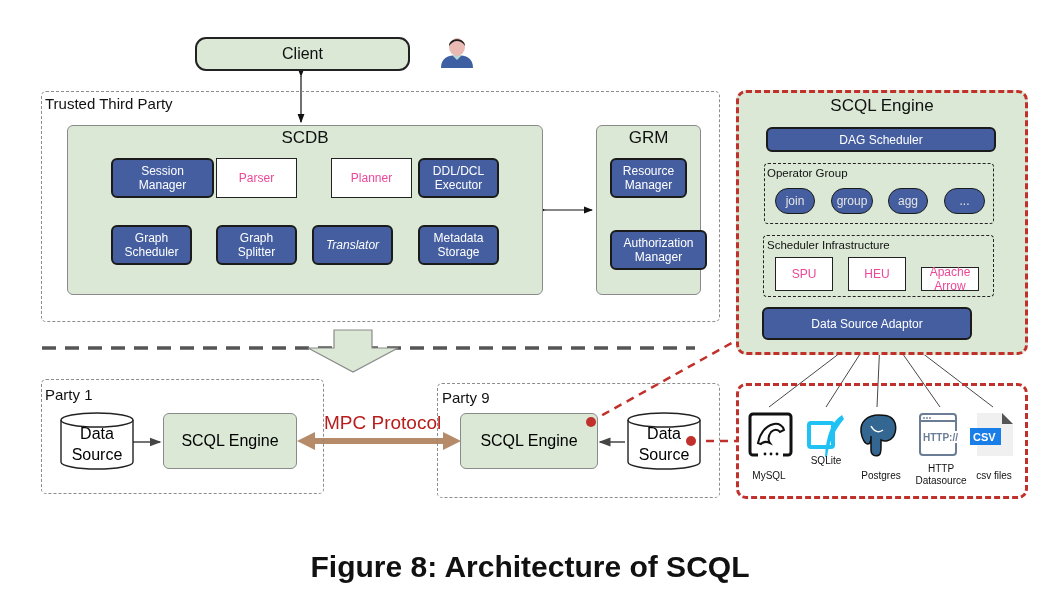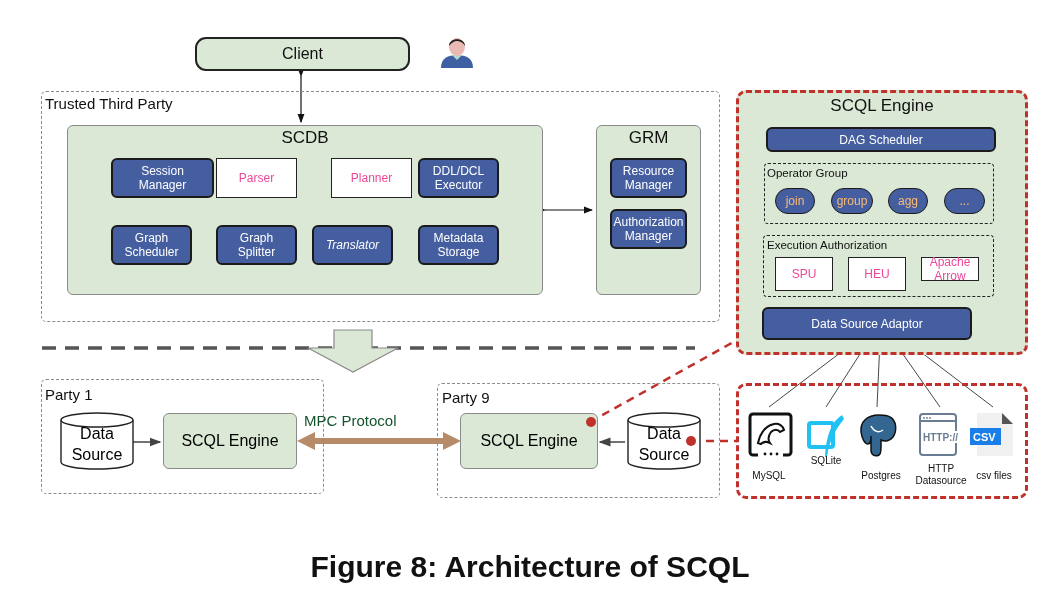--- a/index.html
+++ b/index.html
@@ -1,21 +1,21 @@
 <!DOCTYPE html>
 <html><head>
 <meta charset="utf-8">
 <style>
   html, body { margin:0; padding:0; background:#ffffff; }
   body { width:1060px; height:614px; position:relative; overflow:hidden; font-family:"Liberation Sans", sans-serif; }
   .abs { position:absolute; box-sizing:border-box; }
   .green { background:#dae8d5; border:1.5px solid #8a8a8a; border-radius:6px; }
   .blue { background:#445e9f; color:#fff; border:2px solid #1b1b1b; border-radius:6px; display:flex; align-items:center; justify-content:center; text-align:center; font-size:12px; line-height:14px; }
   .white { background:#fff; color:#ec4899; border:1.5px solid #222; border-radius:0; display:flex; align-items:center; justify-content:center; text-align:center; font-size:12px; line-height:14px; }
-  .oct { background:#445e9f; color:#fdba74; border:1.5px solid #1b1b1b; border-radius:13px; display:flex; align-items:center; justify-content:center; font-size:12px; }
+  .oct { background:#445e9f; color:#e5e5e5; border:1.5px solid #1b1b1b; border-radius:13px; display:flex; align-items:center; justify-content:center; font-size:12px; }
   .dashgray { border:1.5px dashed #8c8c8c; border-radius:5px; }
   .dashblack { border:1.5px dashed #222; border-radius:4px; }
   .dashred { border:3px dashed #c0312b; border-radius:10px; }
   .title { font-size:17px; color:#111; text-align:center; }
   .label { font-size:15px; color:#111; }
   .small { font-size:11.5px; color:#111; }
   .caption { font-family:Liberation Sans, sans-serif; font-weight:bold; font-size:30px; color:#111; }
   svg.overlay { position:absolute; left:0; top:0; }
   .icon-label { font-size:10px; color:#111; text-align:center; line-height:12px; }
 </style>
@@ -94,56 +94,56 @@
 Splitter</div>
     <div class="abs blue" style="left: 312px; top: 225px; width: 81px; height: 40px; white-space: pre; font-style: italic;">Translator</div>
     <div class="abs blue" style="left: 418px; top: 225px; width: 81px; height: 40px; white-space: pre;">Metadata
 Storage</div>
   </div>
 
 <div class="abs green" style="left:596px;top:125px;width:105px;height:170px;"></div>
 <div class="abs title" style="left:596px;top:128px;width:105px;">GRM</div>
 <div class="abs blue" style="left: 610px; top: 158px; width: 77px; height: 40px; white-space: pre;">Resource
 Manager</div>
-<div class="abs blue" style="left: 610px; top: 209px; width: 77px; height: 40px; white-space: pre;">Authorization
+<div class="abs blue" style="left: 610px; top: 230px; width: 97px; height: 40px; white-space: pre;">Authorization
 Manager</div>
 
 <div class="abs dashred" style="left:736px;top:90px;width:292px;height:265px;background:#dae8d5;"></div>
 <div class="abs title" style="left:736px;top:96px;width:292px;font-size:17px;">SCQL Engine</div>
 <div class="abs blue" style="left: 766px; top: 127px; width: 230px; height: 25px; white-space: pre;">DAG Scheduler</div>
 
 <div class="abs dashblack" style="left:764px;top:163px;width:230px;height:61px;"></div>
 <div class="abs small" style="left:767px;top:167px;">Operator Group</div>
 <div class="abs oct" style="left:775px;top:188px;width:40px;height:26px;">join</div>
 <div class="abs oct" style="left:831px;top:188px;width:42px;height:26px;">group</div>
 <div class="abs oct" style="left:888px;top:188px;width:40px;height:26px;">agg</div>
 <div class="abs oct" style="left:944px;top:188px;width:41px;height:26px;">...</div>
 
 <div class="abs dashblack" style="left:763px;top:235px;width:231px;height:62px;"></div>
-<div class="abs small" style="left:767px;top:239px;">Execution Authorization</div>
+<div class="abs small" style="left:767px;top:239px;">Scheduler Infrastructure</div>
 <div class="abs white" style="left: 775px; top: 257px; width: 58px; height: 34px; white-space: pre;">SPU</div>
 <div class="abs white" style="left: 848px; top: 257px; width: 58px; height: 34px; white-space: pre;">HEU</div>
-<div class="abs white" style="left: 921px; top: 257px; width: 58px; height: 24px; white-space: pre;">Apache
+<div class="abs white" style="left: 921px; top: 267px; width: 58px; height: 24px; white-space: pre;">Apache
 Arrow</div>
 
 <div class="abs blue" style="left: 762px; top: 307px; width: 210px; height: 33px; white-space: pre;">Data Source Adaptor</div>
 
 <div class="abs dashgray" style="left:41px;top:379px;width:283px;height:115px;"></div>
 <div class="abs label" style="left:45px;top:386px;">Party 1</div>
 <svg class="abs" style="left:59px;top:411px;" width="76" height="60" viewBox="0 0 76 60">
   <path d="M2,9 L2,51 A36,7 0 0 0 74,51 L74,9" fill="#fff" stroke="#222" stroke-width="1.4"></path>
   <ellipse cx="38" cy="9" rx="36" ry="7" fill="#fff" stroke="#222" stroke-width="1.4"></ellipse>
 </svg>
 <div class="abs" style="left:59px;top:423px;width:76px;text-align:center;font-size:16px;line-height:21px;white-space:pre;">Data
 Source</div>
 <div class="abs green" style="left:163px;top:413px;width:134px;height:56px;display:flex;align-items:center;justify-content:center;">
   <span style="font-size:16px;">SCQL Engine</span>
 </div>
 
-<div class="abs" style="left: 304px; top: 412px; font-size: 15px; color: #14532d;">MPC Protocol</div>
+<div class="abs" style="left: 324px; top: 412px; font-size: 19px; color: #b91c1c;">MPC Protocol</div>
 
 <div class="abs dashgray" style="left:437px;top:383px;width:283px;height:115px;"></div>
 <div class="abs label" style="left:442px;top:389px;">Party 9</div>
 <div class="abs green" style="left:460px;top:413px;width:138px;height:56px;display:flex;align-items:center;justify-content:center;">
   <span style="font-size:16px;">SCQL Engine</span>
 </div>
 <svg class="abs" style="left:626px;top:411px;" width="76" height="60" viewBox="0 0 76 60">
   <path d="M2,9 L2,51 A36,7 0 0 0 74,51 L74,9" fill="#fff" stroke="#222" stroke-width="1.4"></path>
   <ellipse cx="38" cy="9" rx="36" ry="7" fill="#fff" stroke="#222" stroke-width="1.4"></ellipse>
 </svg>

